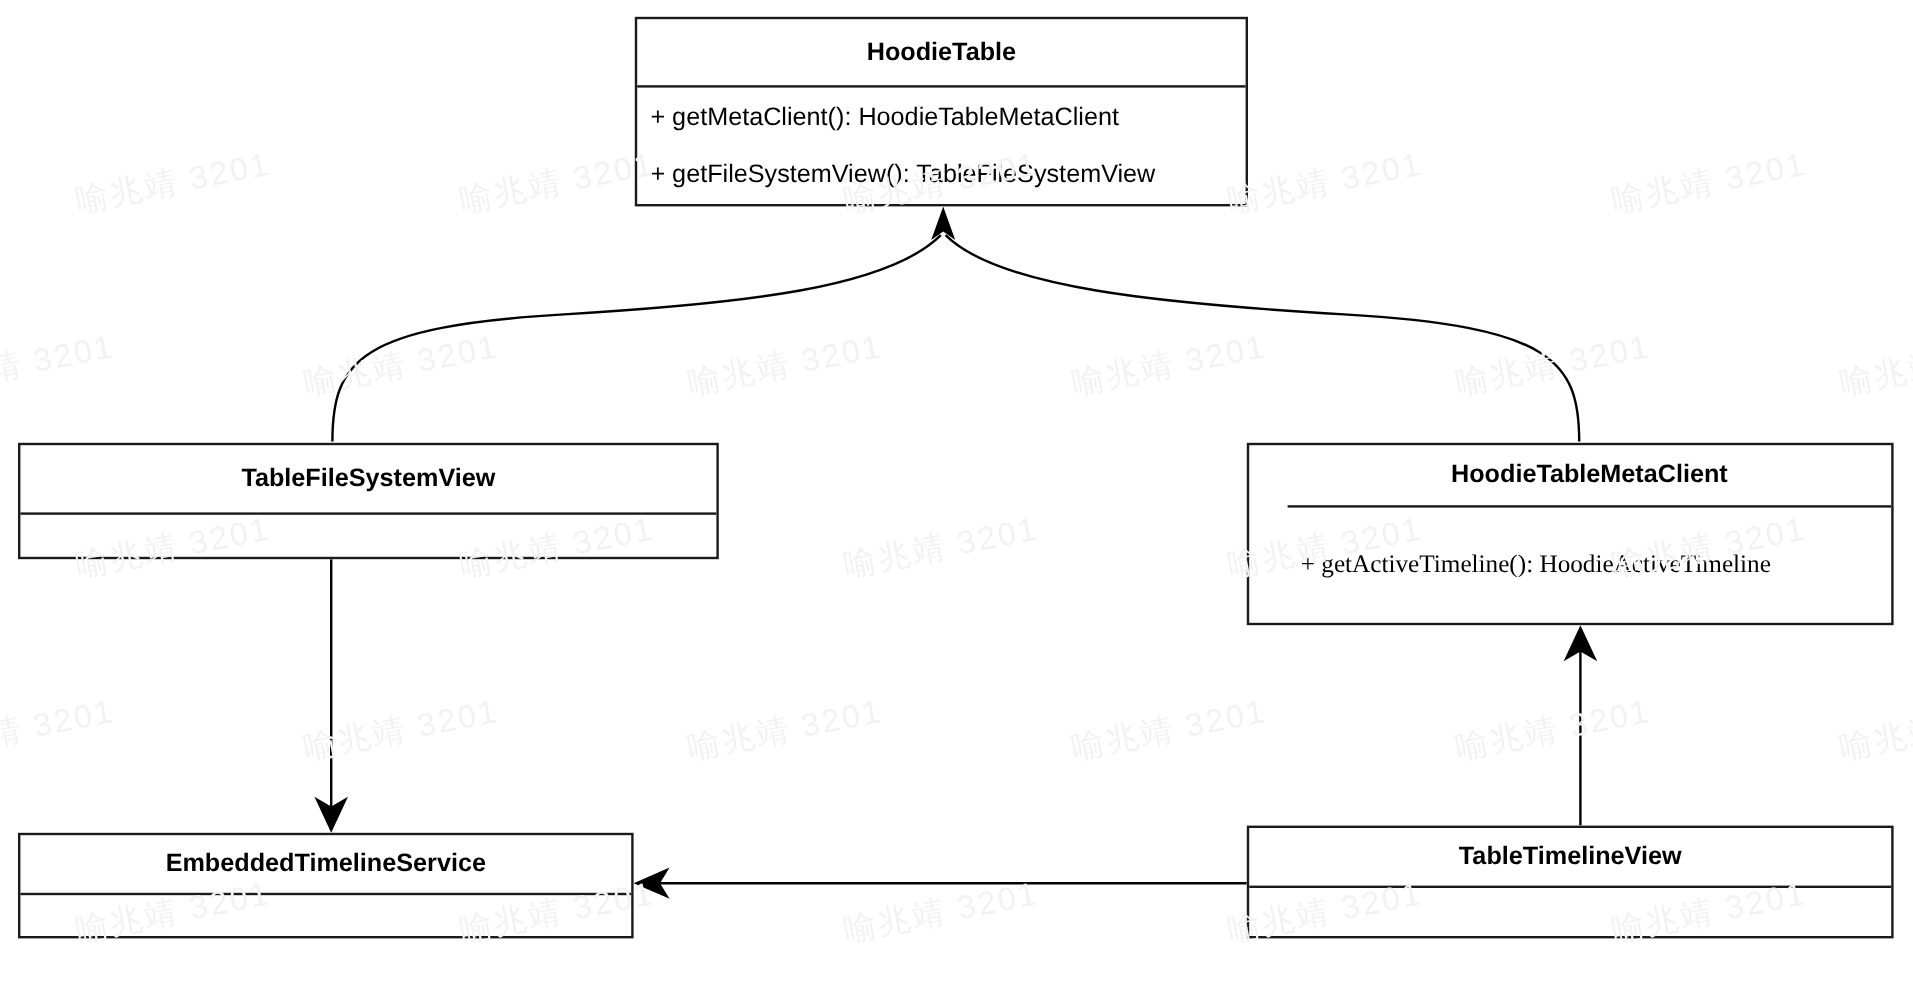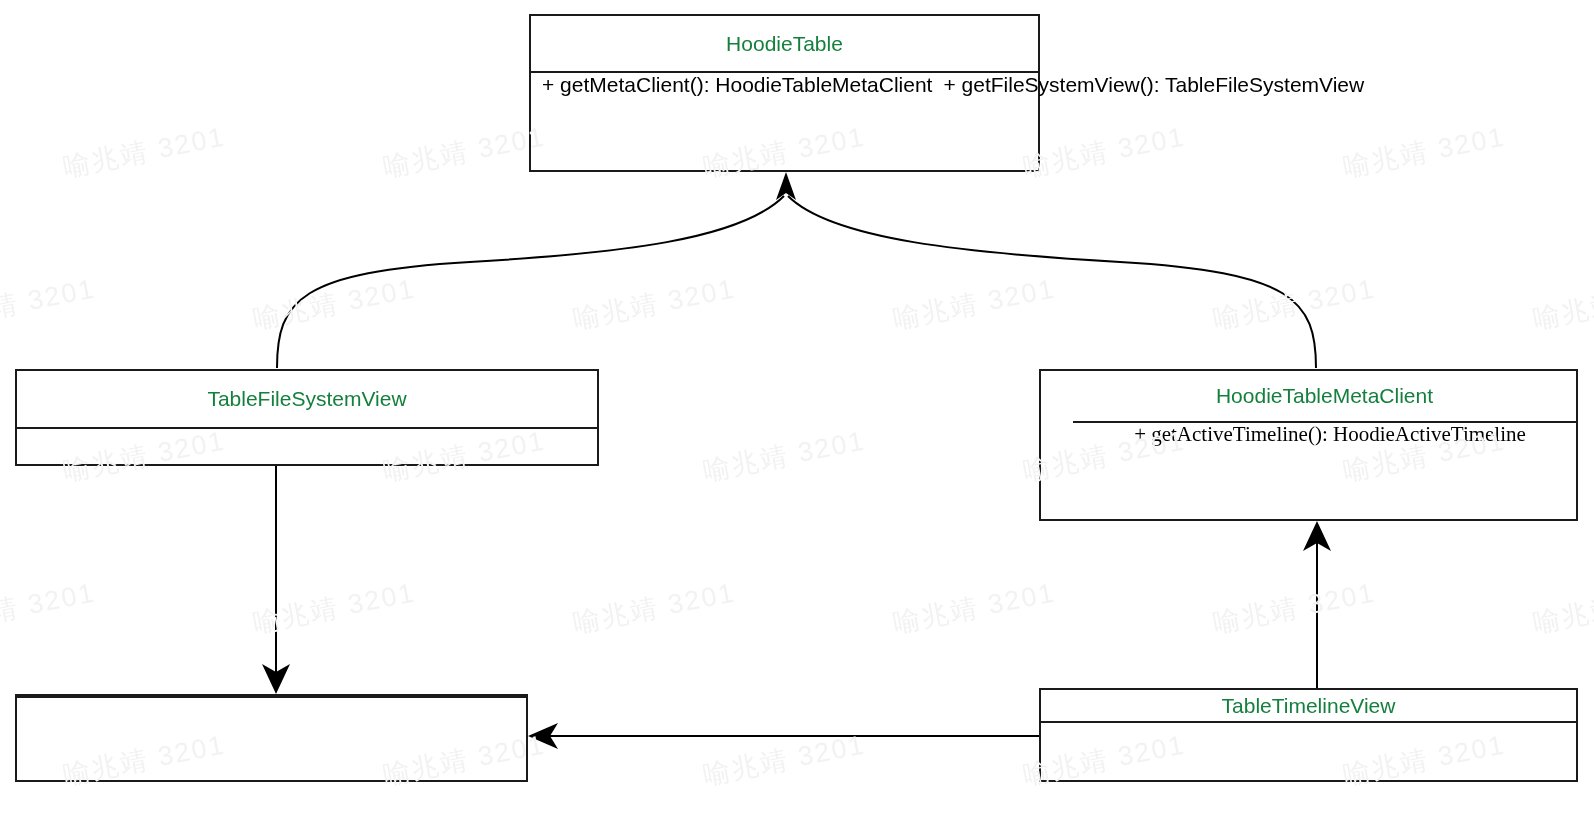--- a/index.html
+++ b/index.html
@@ -42,29 +42,30 @@
     background: #ffffff;
     border: 2px solid #1a1a1a;
     z-index: 2;
   }
   .uml-class-name {
     box-sizing: border-box;
     display: flex;
     align-items: center;
     justify-content: center;
     text-align: center;
-    color: #15803d;
+    color: #000000;
     font-size: 21px;
     white-space: nowrap;
+    font-weight: bold;
   }
   .uml-class-members {
     box-sizing: border-box;
     border-top: 2px solid #1a1a1a;
     display: flex;
-    flex-direction: row;
+    flex-direction: column;
     justify-content: space-around;
   }
   .uml-member {
     color: #000000;
     font-size: 21px;
     padding-left: 11px;
     white-space: nowrap;
     line-height: 1.1;
   }
   
@@ -124,25 +125,26 @@
   </div>
 
   <div class="uml-class" style="left:1039px; top:369px; width:539px; height:152px;padding-left:32px;">
     <div class="uml-class-name" style="height:50px;">HoodieTableMetaClient</div>
     <div class="uml-class-members" style="height:98px;font-family:Liberation Serif, serif;">
       <div class="uml-member">+ getActiveTimeline(): HoodieActiveTimeline</div>
     </div>
   </div>
 
   <div class="uml-class" style="left:15px; top:694px; width:513px; height:88px;">
+    <div class="uml-class-name" style="height:48px;">EmbeddedTimelineService</div>
     <div class="uml-class-members" style="height:36px;"></div>
   </div>
 
   <div class="uml-class" style="left:1039px; top:688px; width:539px; height:94px;">
-    <div class="uml-class-name" style="height:31px;">TableTimelineView</div>
+    <div class="uml-class-name" style="height:48px;">TableTimelineView</div>
     <div class="uml-class-members" style="height:42px;"></div>
   </div>
 
   <div class="watermark-layer">
       <div class="watermark" style="left: 60px; top: 150px; color: rgb(242, 242, 242); transform: rotate(-11deg);">喻兆靖 3201</div>
       <div class="watermark" style="left: 380px; top: 150px; color: rgb(242, 242, 242); transform: rotate(-11deg);">喻兆靖 3201</div>
       <div class="watermark" style="left: 700px; top: 150px; color: rgb(242, 242, 242); transform: rotate(-11deg);">喻兆靖 3201</div>
       <div class="watermark" style="left: 1020px; top: 150px; color: rgb(242, 242, 242); transform: rotate(-11deg);">喻兆靖 3201</div>
       <div class="watermark" style="left: 1340px; top: 150px; color: rgb(242, 242, 242); transform: rotate(-11deg);">喻兆靖 3201</div>
       <div class="watermark" style="left: -70px; top: 302px; color: rgb(242, 242, 242); transform: rotate(-11deg);">喻兆靖 3201</div>

